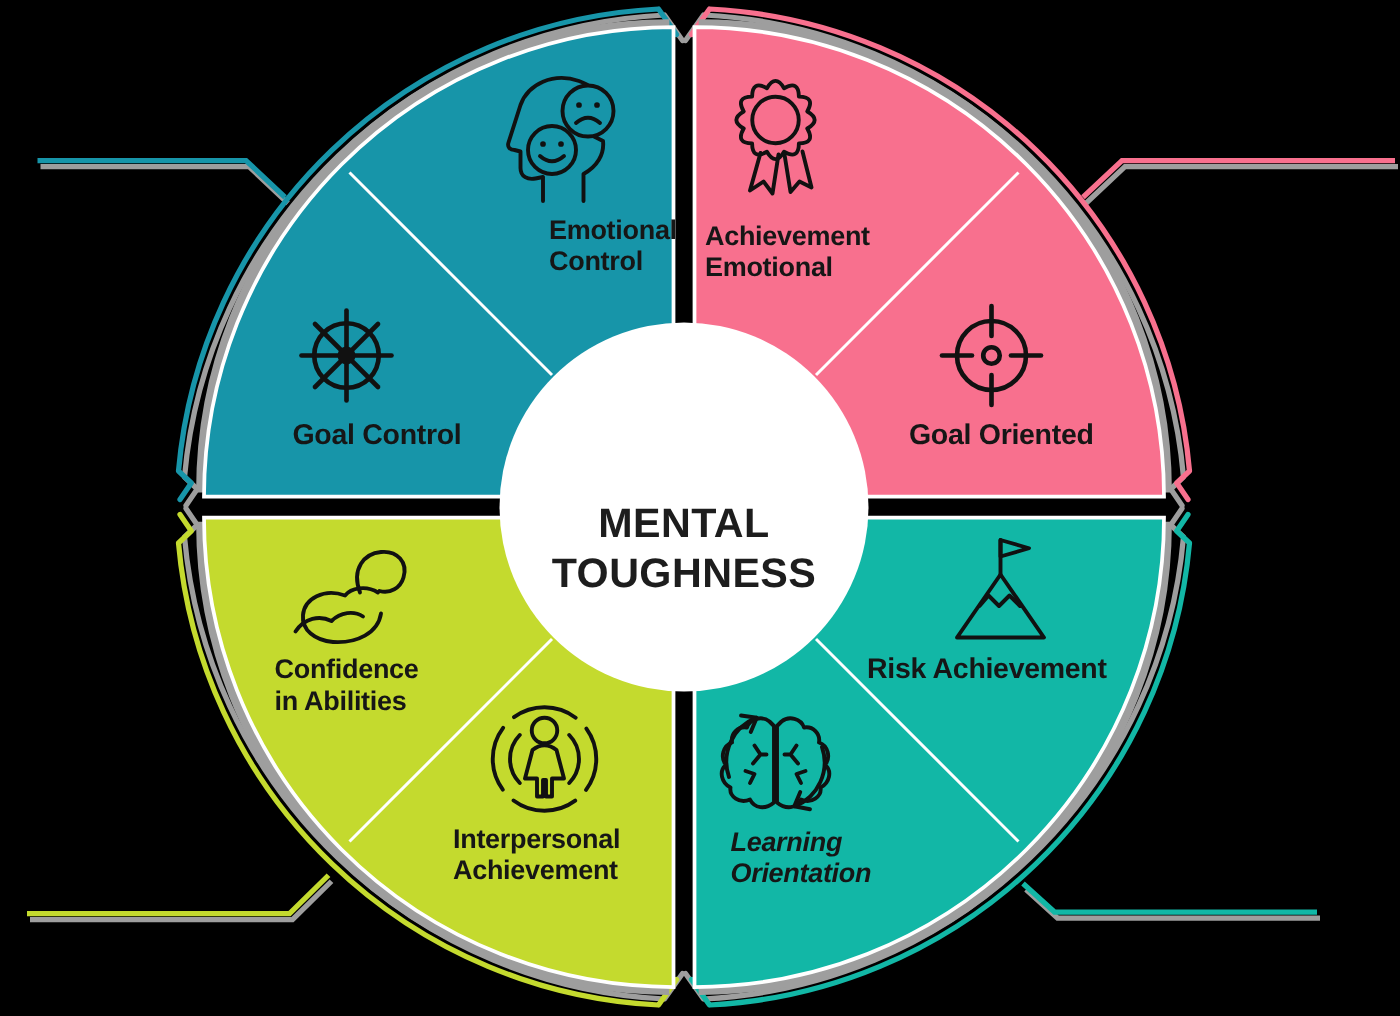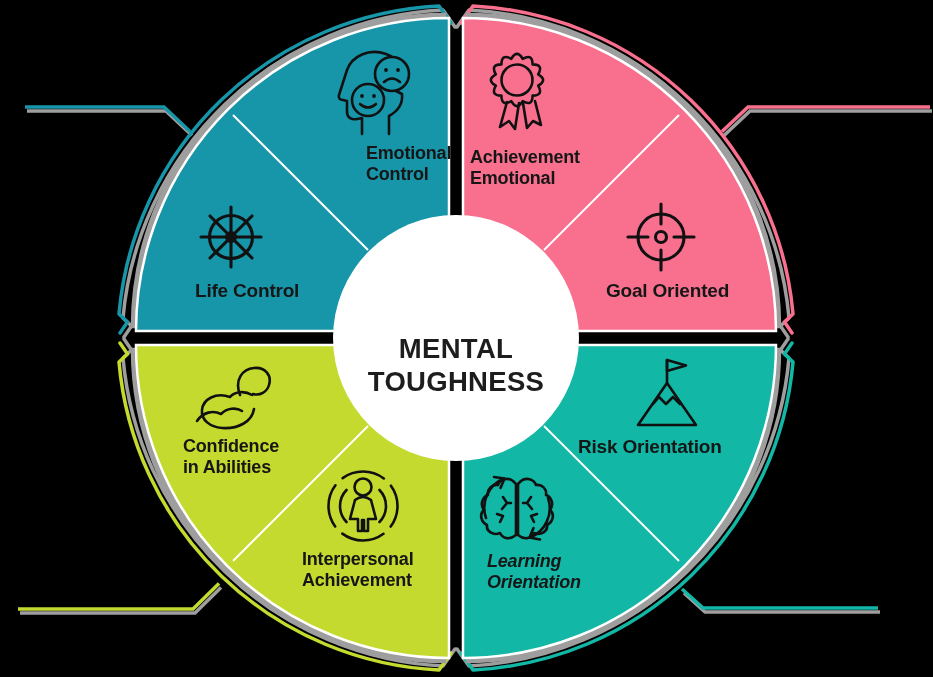--- a/index.html
+++ b/index.html
@@ -135,27 +135,27 @@
       <path class="ink" d="M 497 514 L 503 516 L 500 522" stroke-width="2"></path>
       <path class="ink" d="M 531 497 L 527 503 L 532 509 M 527 503 L 523 503" stroke-width="2"></path>
       <path class="ink" d="M 537 514 L 531 516 L 534 522" stroke-width="2"></path>
     </g>
 
     <circle cx="456" cy="338" r="123" fill="#ffffff"></circle>
   </svg>
 
   <div class="seg-label" style="left:322px;top:143px;margin-left:44px;">Emotional
 Control</div>
-  <div class="seg-label single" style="left:195px;top:281px;">Life Control</div>
+  <div class="seg-label single" style="left:195px;top:281px;">Goal Control</div>
   <div class="seg-label" style="left:470px;top:147px;">Achievement
 Emotional</div>
   <div class="seg-label single" style="left:606px;top:281px;text-align:center;">Goal Oriented</div>
   <div class="seg-label" style="left:183px;top:436px;">Confidence
 in Abilities</div>
   <div class="seg-label" style="left:302px;top:549px;">Interpersonal
 Achievement</div>
-  <div class="seg-label single" style="left:578px;top:437px;">Risk Orientation</div>
+  <div class="seg-label single" style="left:578px;top:437px;">Risk Achievement</div>
   <div class="seg-label" style="left:487px;top:551px;font-style:italic;">Learning
 Orientation</div>
 
   <div id="center-title">MENTAL
 TOUGHNESS</div>
 </div>
 
 </body></html>

